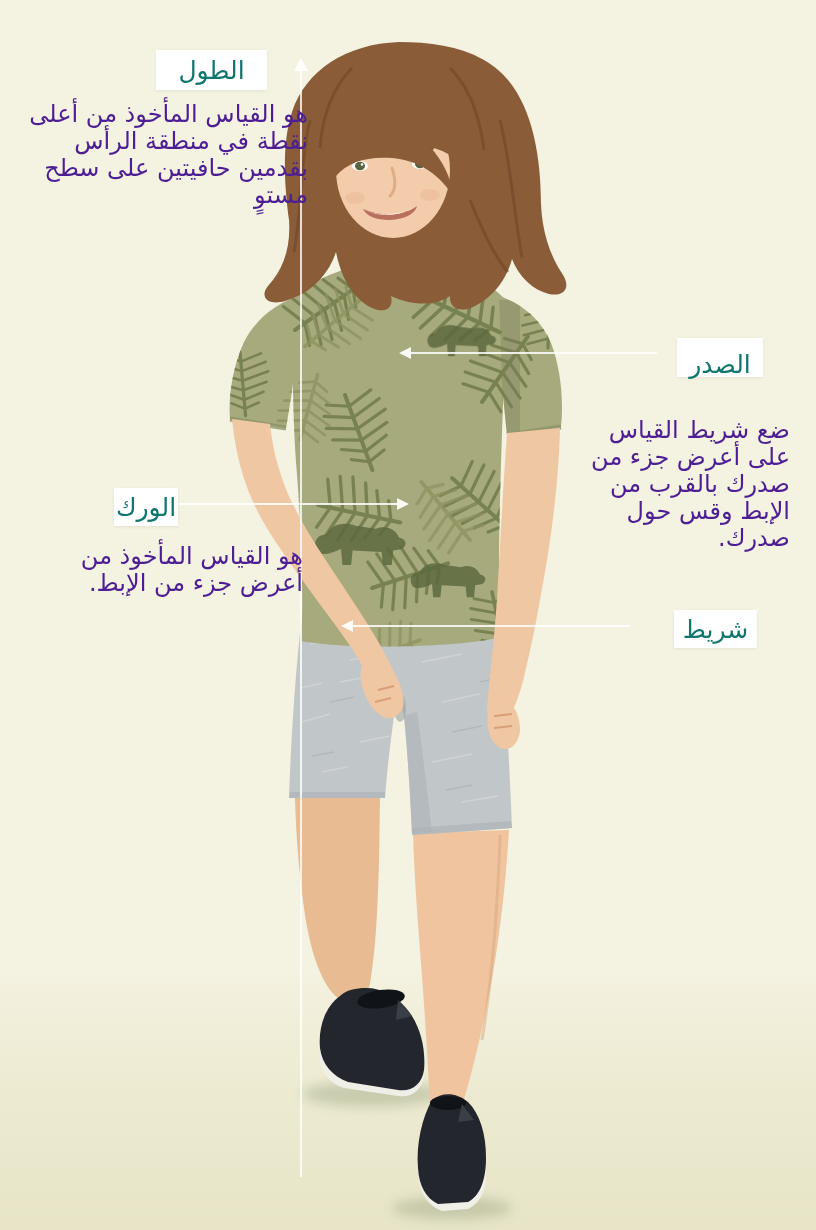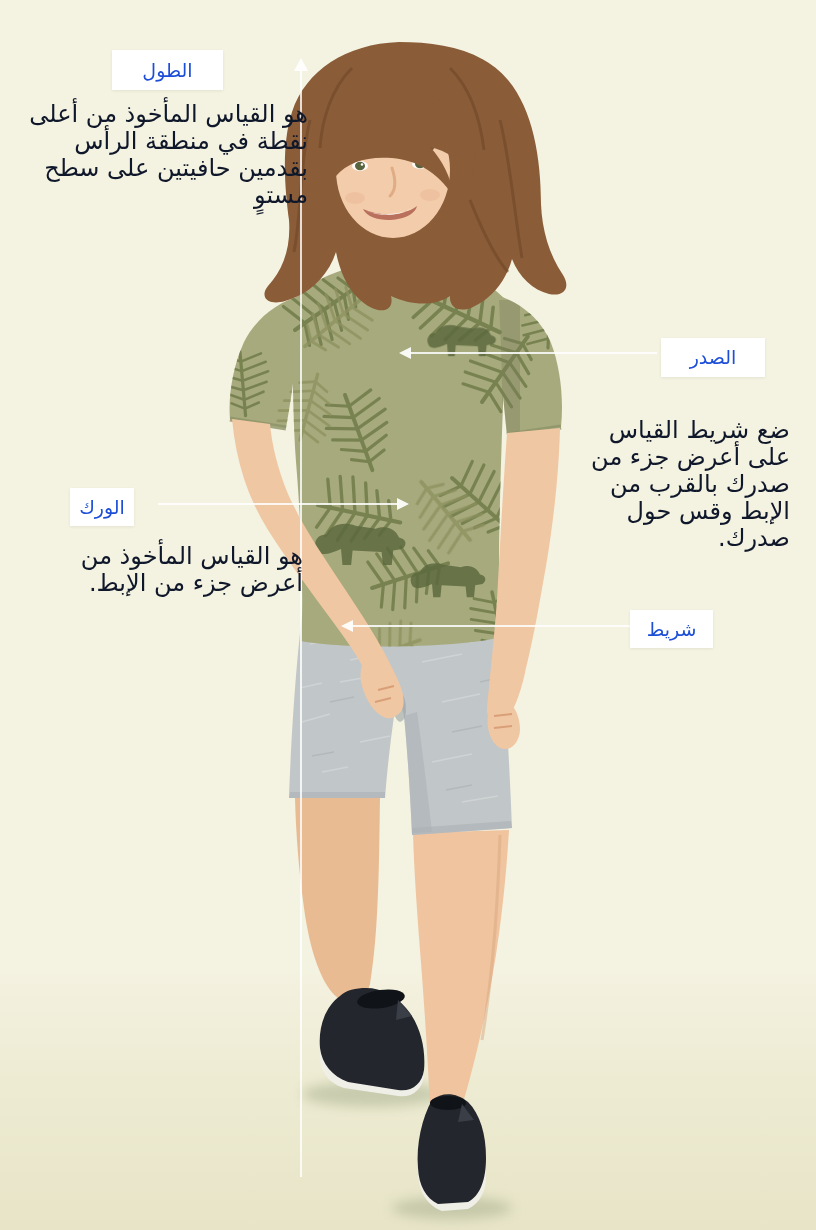--- a/index.html
+++ b/index.html
@@ -23,25 +23,25 @@
   .model-svg{position:absolute;left:0;top:0;width:816px;height:1230px;}
   .mline{position:absolute;background:rgba(255,255,255,0.85);}
   .mline.h{height:2px;}
   .mline.v{width:2px;background:rgba(255,255,255,0.8);}
   .arrow{position:absolute;width:0;height:0;}
   .arrow.left{border-top:6px solid transparent;border-bottom:6px solid transparent;border-right:12px solid rgba(255,255,255,0.92);}
   .arrow.right{border-top:6px solid transparent;border-bottom:6px solid transparent;border-left:12px solid rgba(255,255,255,0.92);}
   .arrow.up{border-left:7px solid transparent;border-right:7px solid transparent;border-bottom:13px solid rgba(255,255,255,0.92);}
   .label-chip{
     position:absolute;background:#ffffff;display:flex;align-items:center;justify-content:center;
-    font-size:19px;line-height:1;color:#1d4ed8;box-shadow:0 1px 3px rgba(0,0,0,0.07);
+    font-size:25px;line-height:1;color:#0f766e;box-shadow:0 1px 3px rgba(0,0,0,0.07);margin-left:44px;
   }
   .desc{
     position:absolute;direction:rtl;text-align:right;white-space:pre-line;
-    font-size:24px;line-height:27px;color:#0f172a;
+    font-size:24px;line-height:27px;color:#4c1d95;
   }
 </style>
 </head>
 <body>
 
 <div class="stage">
 
   <div class="wall"></div>
   <div class="floor"></div>
 
@@ -186,21 +186,21 @@
   <div class="mline h" style="left:352px;top:625px;width:278px;"></div>
 
   <div class="label-chip" style="left:112px;top:50px;width:111px;height:40px;" dir="rtl">
     <span>الطول</span>
   </div>
   <div class="desc" style="left:18px;top:101px;width:290px;" dir="rtl">هو القياس المأخوذ من أعلى
 نقطة في منطقة الرأس
 بقدمين حافيتين على سطح
 مستوٍ</div>
 
-  <div class="label-chip" style="left:661px;top:338px;width:104px;height:39px;" dir="rtl">
+  <div class="label-chip" style="left:633px;top:338px;width:86px;height:39px;align-items:flex-end;" dir="rtl">
     <span>الصدر</span>
   </div>
   <div class="desc" style="left:590px;top:392px;width:200px;margin-top:25px;" dir="rtl">ضع شريط القياس
 على أعرض جزء من
 صدرك بالقرب من
 الإبط وقس حول
 صدرك.</div>
 
   <div class="label-chip" style="left:70px;top:488px;width:64px;height:38px;" dir="rtl">
     <span>الورك</span>

